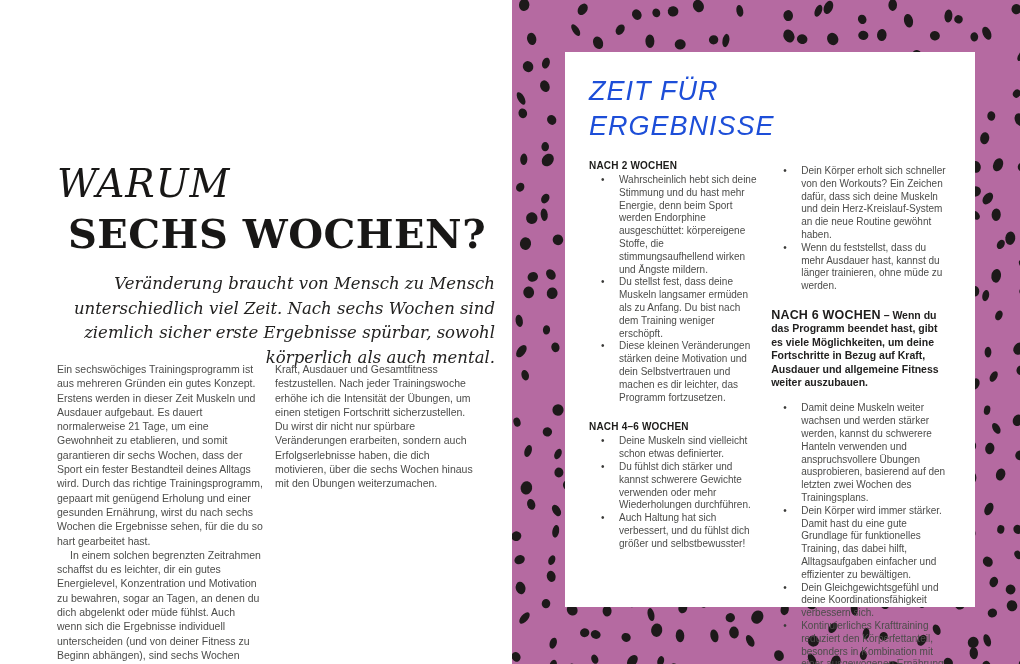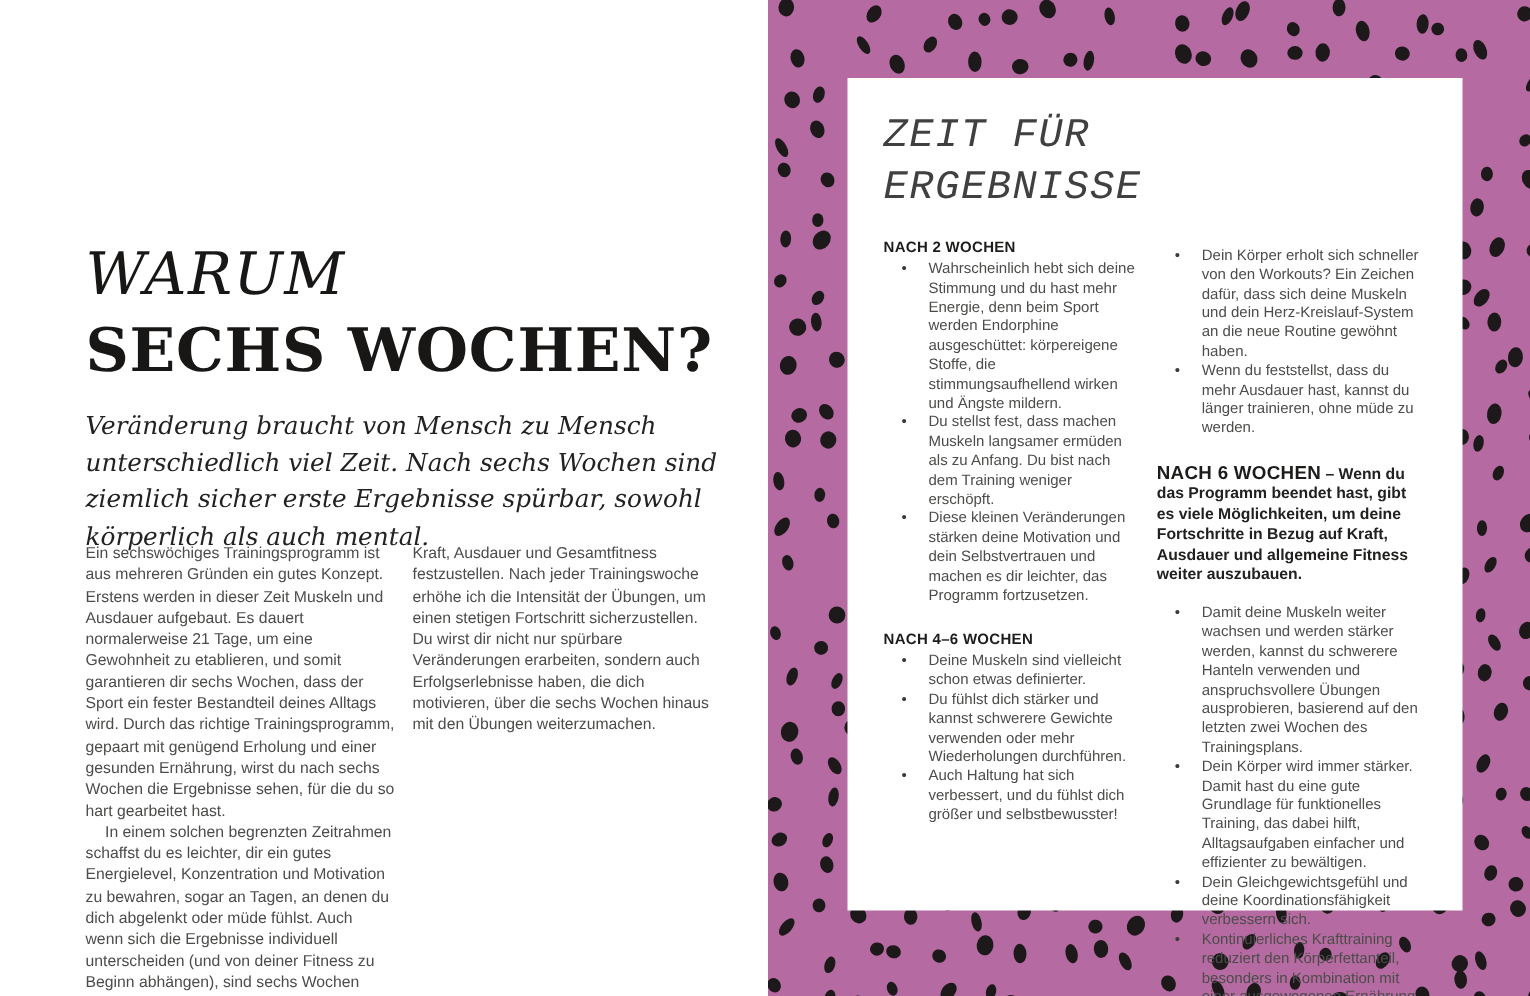--- a/index.html
+++ b/index.html
@@ -22,26 +22,26 @@
   
   .left-page{position:absolute;left:0;top:0;width:600px;height:664px;background:#fff;}
   .title-block{position:absolute;left:57px;top:160px;width:440px;}
   .title-line1{
     font-family:"DejaVu Serif","Liberation Serif",serif;
     font-style:italic;font-weight:400;
     font-size:39px;line-height:48px;color:#181716;letter-spacing:1px;
   }
   .title-line2{
     font-family:"DejaVu Serif","Liberation Serif",serif;
-    font-weight:700;font-size:40px;line-height:52px;color:#181716;letter-spacing:0.5px;
+    font-weight:700;font-size:40px;line-height:52px;color:#181716;letter-spacing:0.5px;text-align:center;
   }
   .intro{
     position:absolute;left:57px;top:272px;width:438px;
     font-family:"DejaVu Serif","Liberation Serif",serif;
-    font-style:italic;font-size:16.5px;line-height:24.5px;color:#232221;
+    font-style:italic;font-size:16.5px;line-height:24.5px;color:#232221;text-align:right;
   }
   .body-cols{position:absolute;left:57px;top:362px;width:424px;display:flex;gap:12px;}
   .body-col{width:206px;font-size:10.5px;line-height:14.3px;color:var(--body);}
   .body-col p + p{text-indent:13px;}
   .pull-quote{
     position:absolute;top:487px;right:46px;width:160px;
     border-right:3px solid var(--bar);
     padding-right:13px;text-align:right;
   }
   .pq-line{
@@ -59,23 +59,23 @@
   }
 
   
   .right-page{position:absolute;left:512px;top:0;width:508px;height:664px;background:var(--purple);overflow:hidden;}
   #dots-svg{position:absolute;left:0;top:0;}
   .results-box{
     position:absolute;left:53px;top:52px;width:410px;height:555px;
     background:#ffffff;padding:22px 24px 0 24px;
   }
   .box-title{
-    font-family:Liberation Mono, monospace;
+    font-family:Liberation Sans, sans-serif;
     font-style:italic;font-weight:400;
-    font-size:27px;line-height:35px;color:#404040;letter-spacing:1px;
+    font-size:27px;line-height:35px;color:#1d4ed8;letter-spacing:1px;
   }
   .box-cols{display:flex;gap:12px;margin-top:16px;}
   .box-col1{width:176px;}
   .box-col2{width:186px;}
   .sec-heading{
     font-size:10px;font-weight:700;color:var(--ink);letter-spacing:0.2px;
     margin-bottom:3px;
   }
   .sec-heading.gap-above{margin-top:17px;}
   .bullets{list-style:none;padding-left:30px;font-size:10px;line-height:12.8px;color:var(--body);}
@@ -579,21 +579,21 @@
         <div>ERGEBNISSE</div>
       </div>
 
       <div class="box-cols">
 
         <div class="box-col1">
           <div class="sec-heading">NACH 2 WOCHEN</div>
           <ul class="bullets">
 
           <li>Wahrscheinlich hebt sich deine Stimmung und du hast mehr Energie, denn beim Sport werden Endorphine ausgeschüttet: körpereigene Stoffe, die stimmungsaufhellend wirken und Ängste mildern.</li>
-              <li>Du stellst fest, dass machen Muskeln langsamer ermüden als zu Anfang. Du bist nach dem Training weniger erschöpft.</li>
+              <li>Du stellst fest, dass deine Muskeln langsamer ermüden als zu Anfang. Du bist nach dem Training weniger erschöpft.</li>
               <li>Diese kleinen Veränderungen stärken deine Motivation und dein Selbstvertrauen und machen es dir leichter, das Programm fortzusetzen.</li>
             </ul>
 
           <div class="sec-heading gap-above">NACH 4–6 WOCHEN</div>
           <ul class="bullets">
 
           <li>Deine Muskeln sind vielleicht schon etwas definierter.</li>
               <li>Du fühlst dich stärker und kannst schwerere Gewichte verwenden oder mehr Wiederholungen durchführen.</li>
               <li>Auch Haltung hat sich verbessert, und du fühlst dich größer und selbstbewusster!</li>
             </ul>

